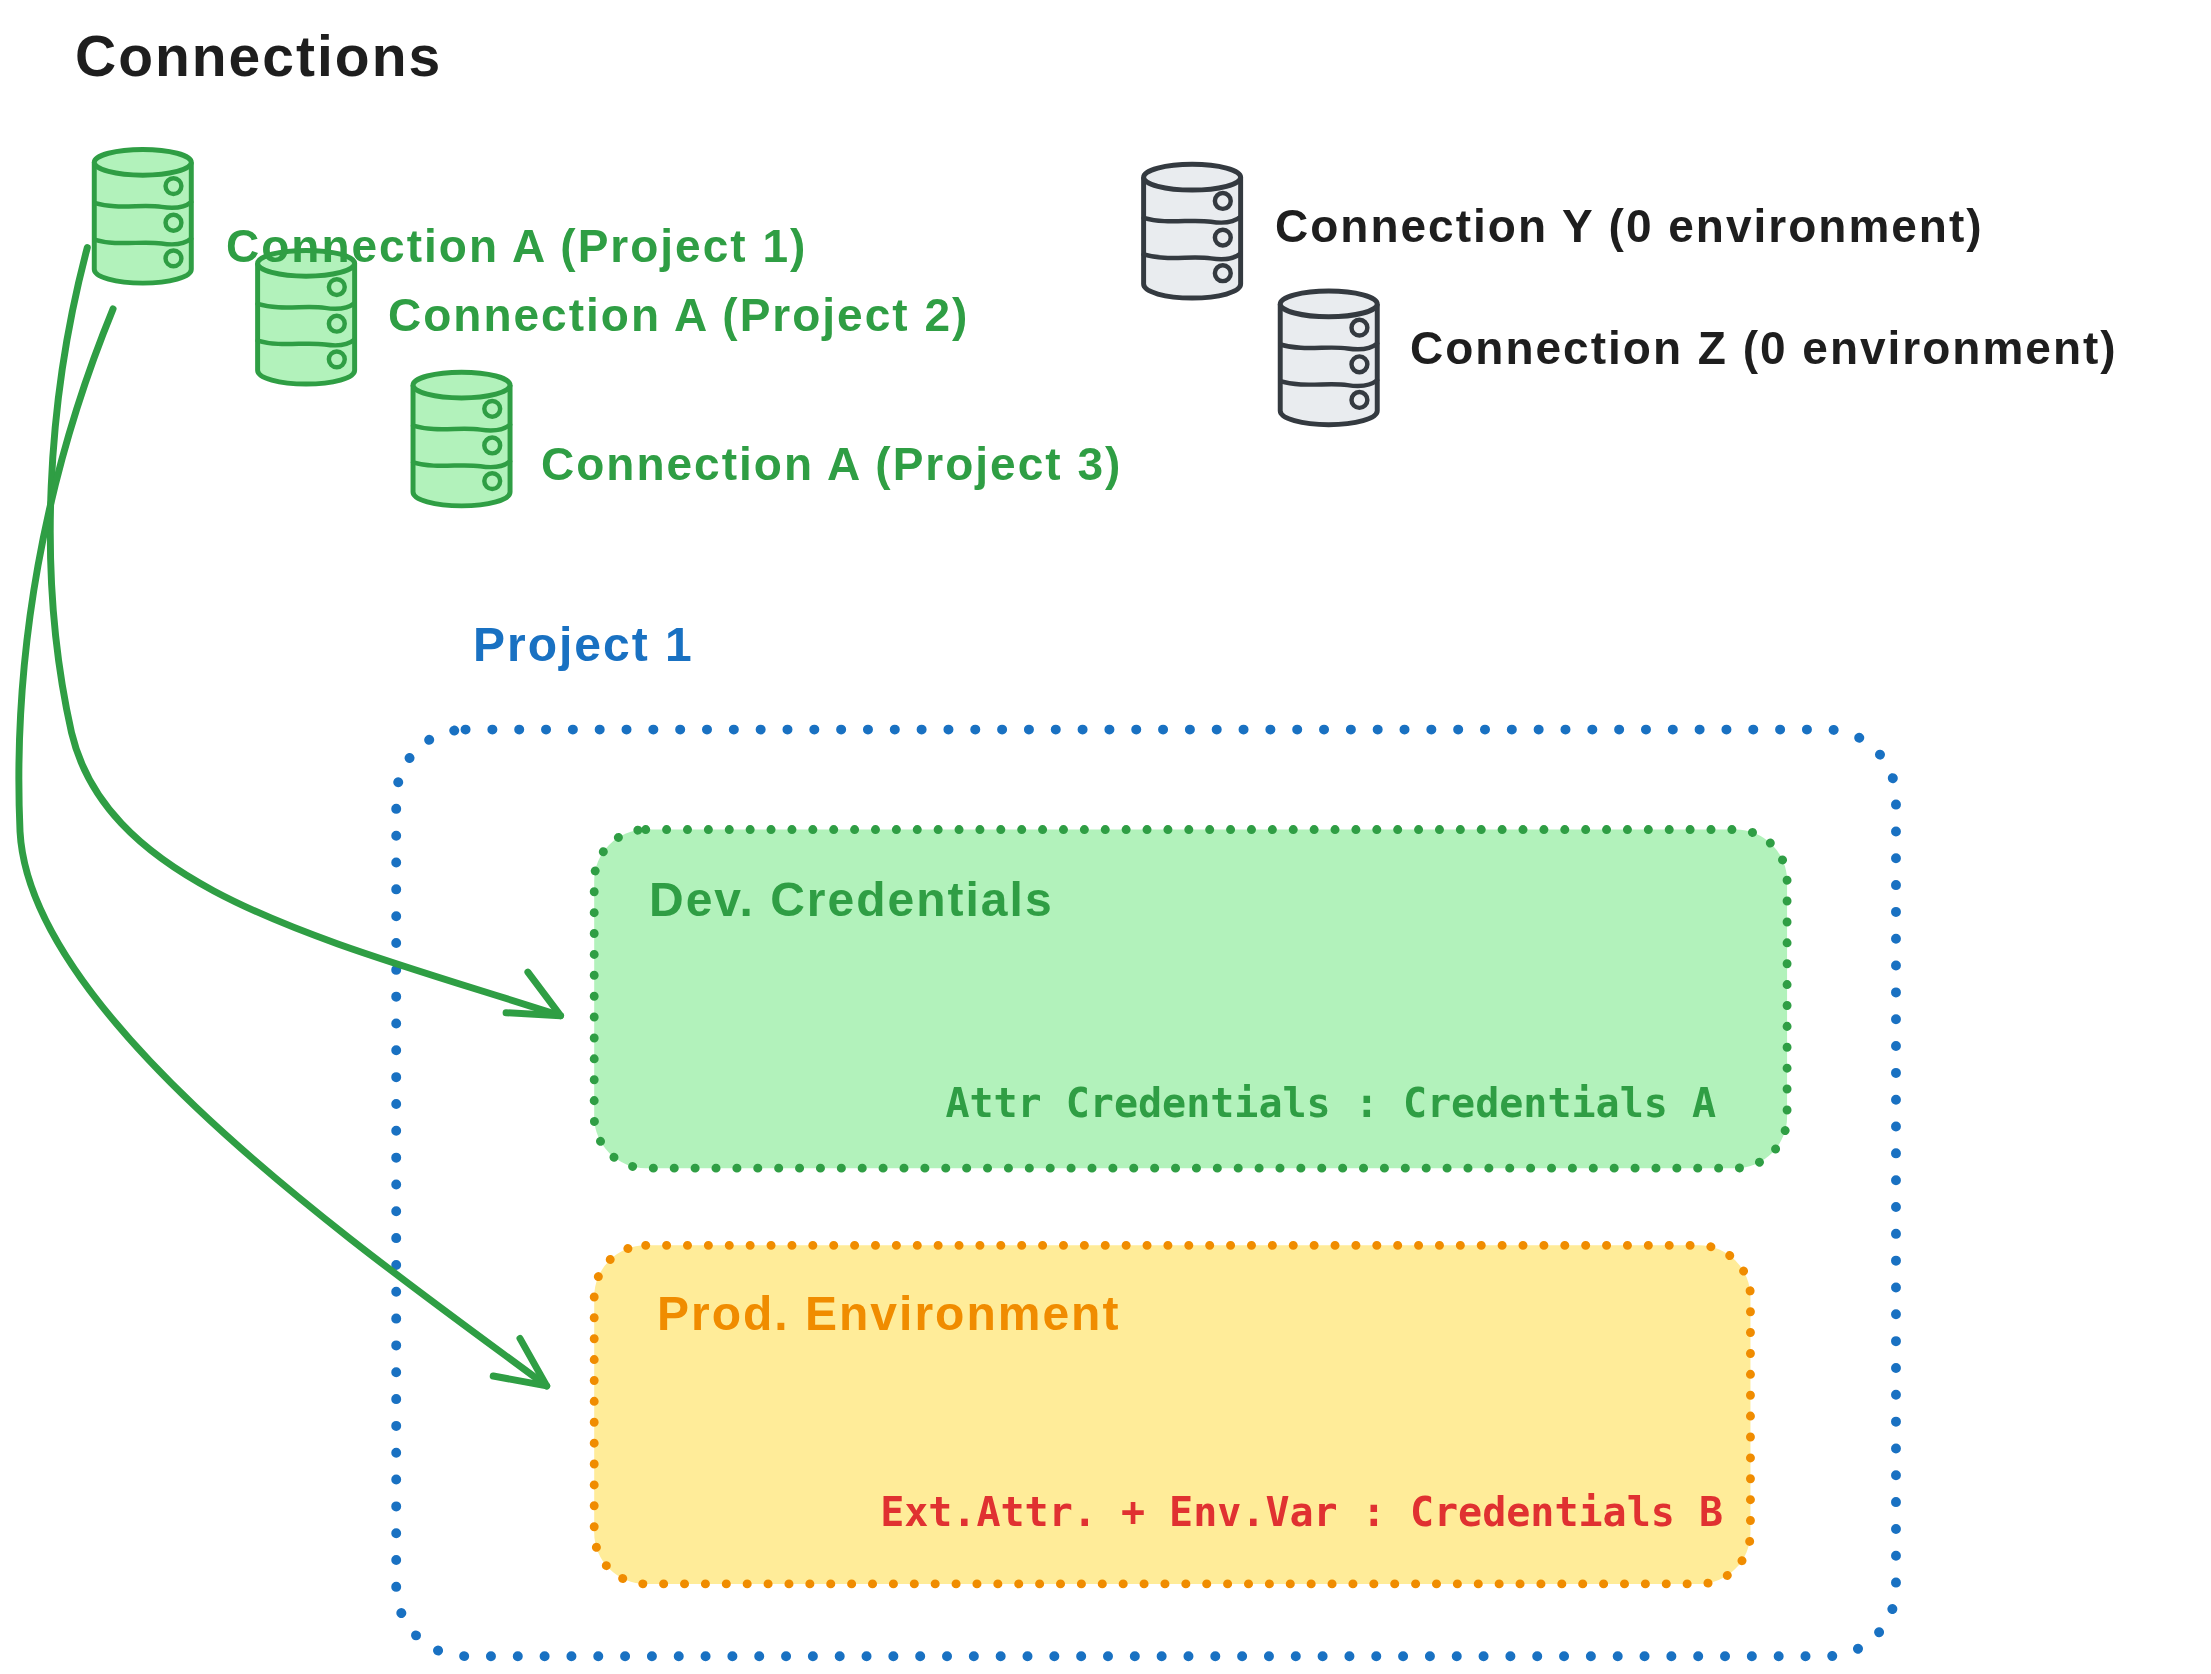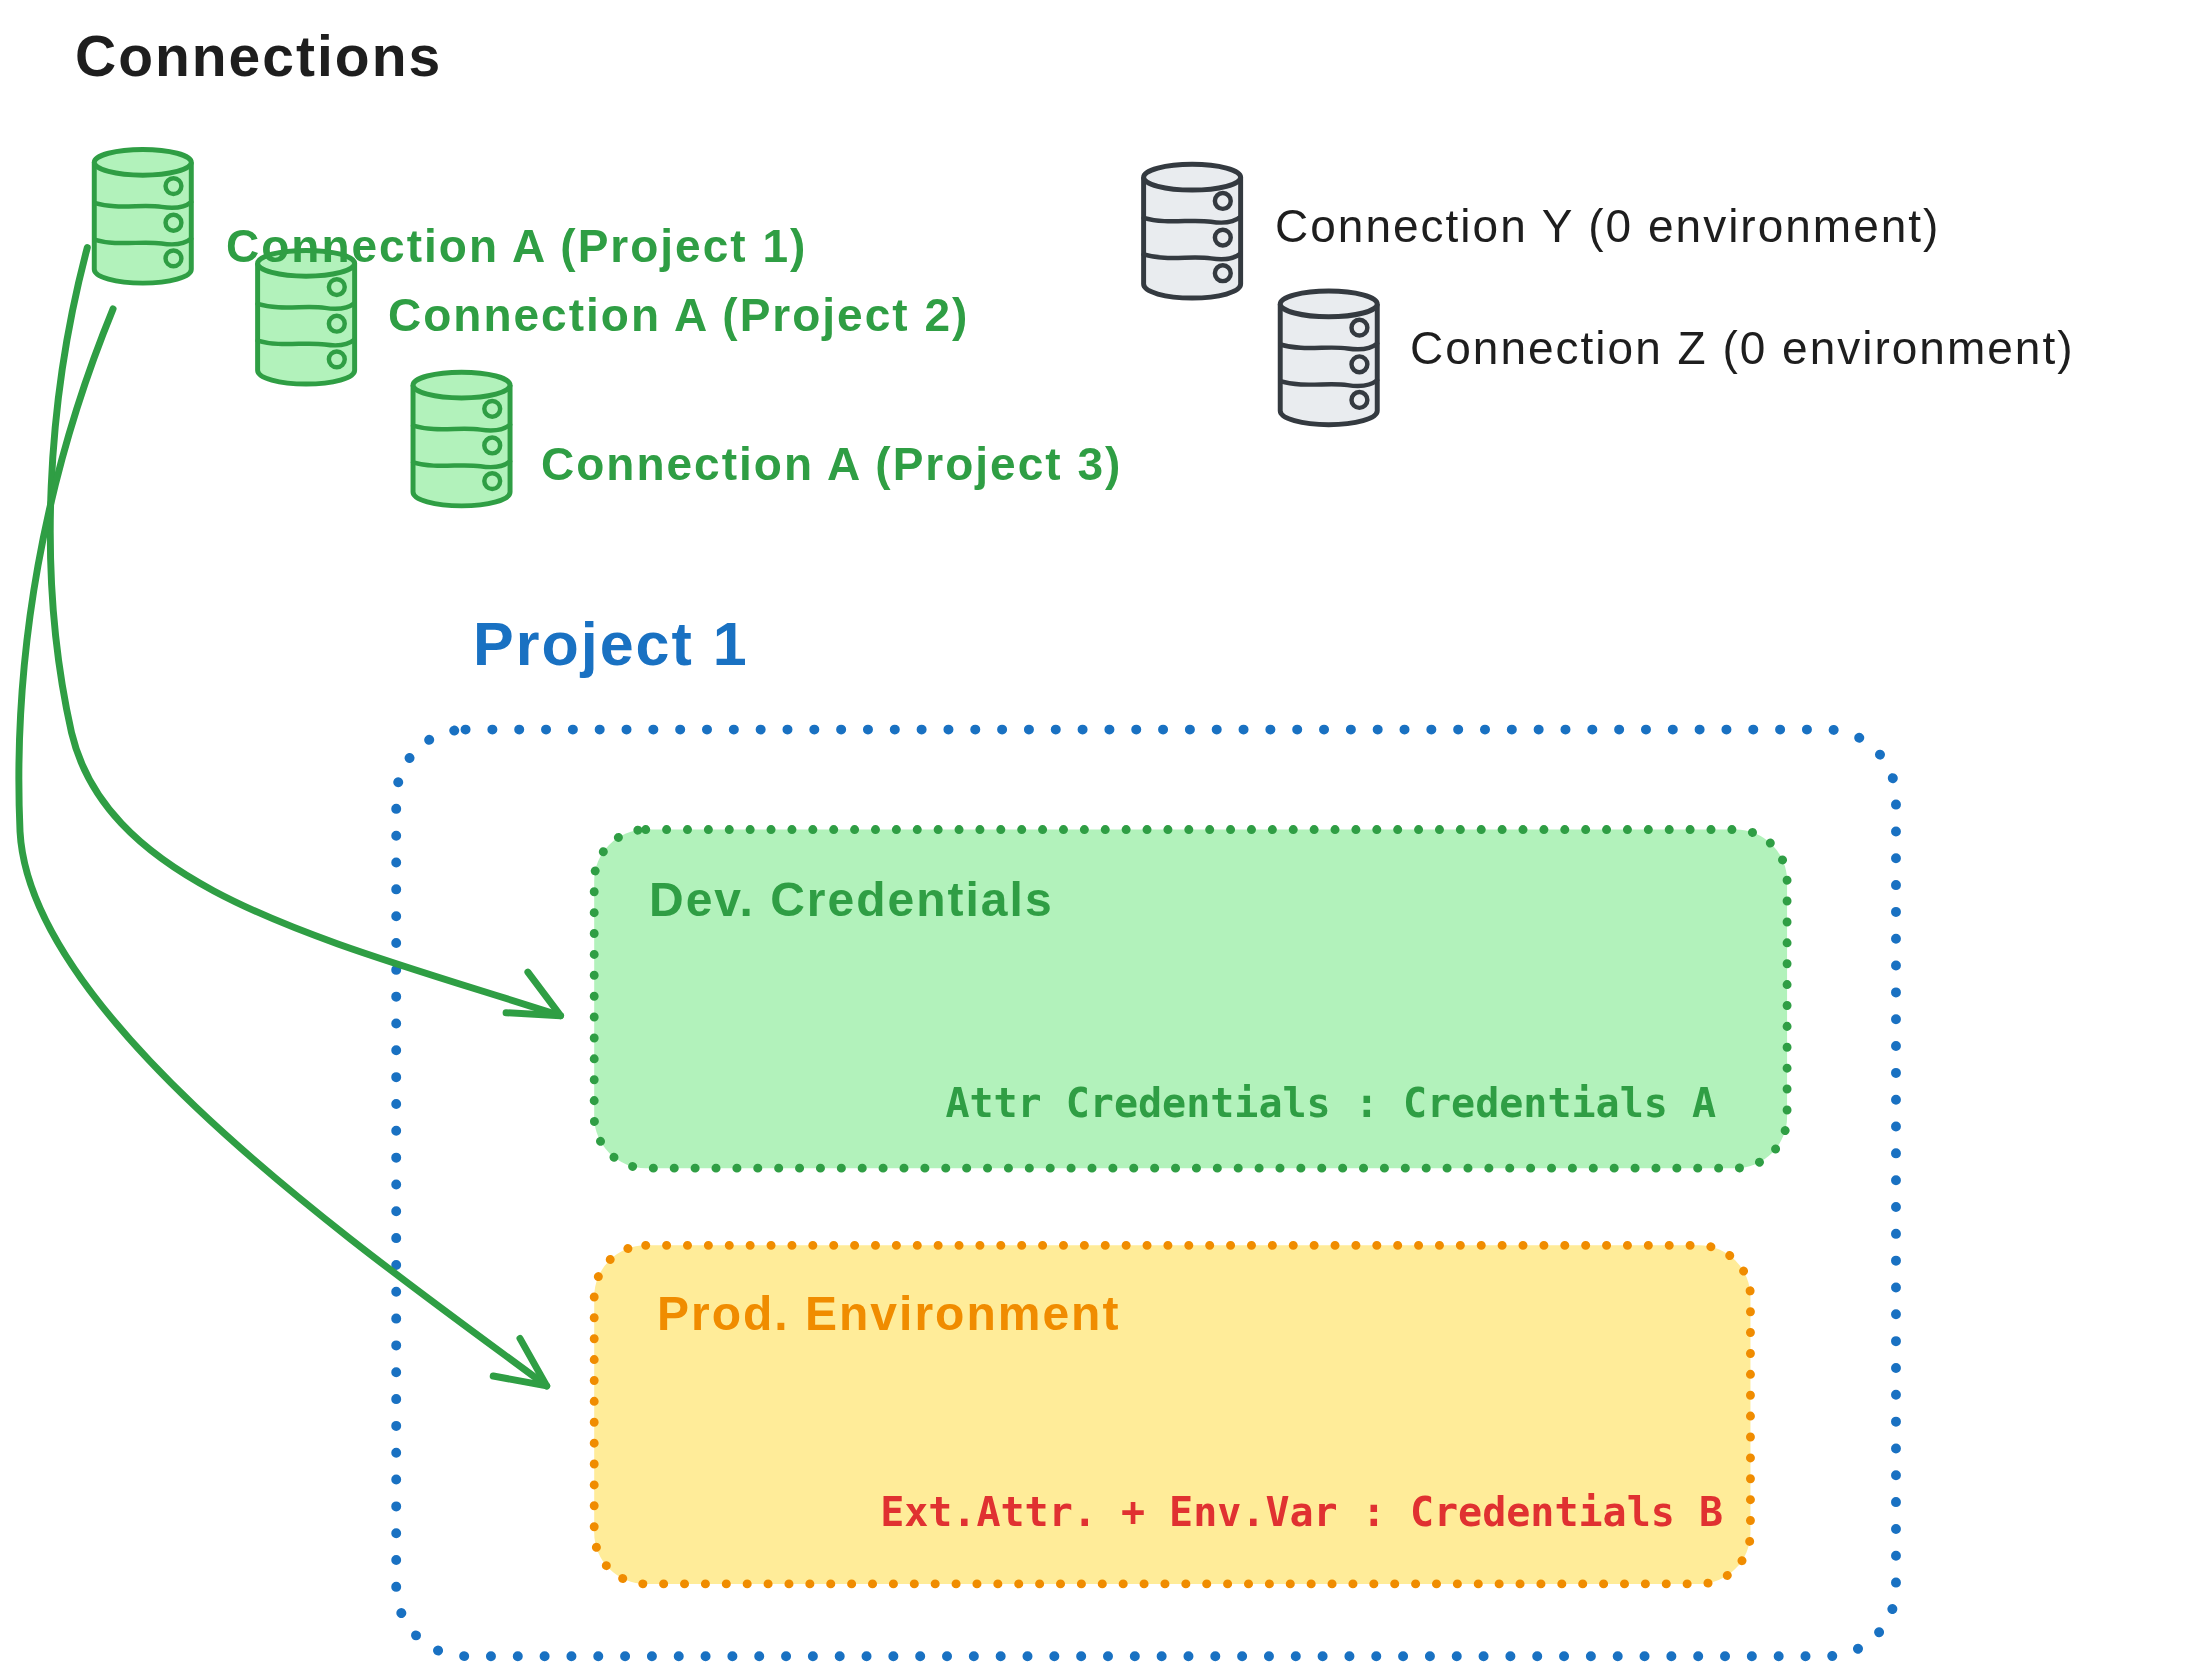--- a/index.html
+++ b/index.html
@@ -20,24 +20,24 @@
   
   .txt { position: absolute; white-space: nowrap; transform: translateY(-50%); }
   .hand { font-family: "Liberation Sans", sans-serif; letter-spacing: 2px; }
   .mono { font-family: "DejaVu Sans Mono", monospace; letter-spacing: 0; }
 
   .page-title   { left: 75px;  top: 56px;   font-size: 57px; font-weight: 700; color: var(--ink, #1e1e1e); }
   .conn-a-1     { left: 226px; top: 206px; margin-top: 40px; }
   .conn-a-2     { left: 388px; top: 315px; }
   .conn-a-3     { left: 541px; top: 420px; margin-top: 44px; }
   .green-label  { font-size: 46px; font-weight: 600; color: var(--green, #2f9e44); }
-  .ink-label    { font-size: 46px; font-weight: 400; color: var(--ink, #1e1e1e); }
+  .ink-label    { font-size: 46px; font-weight: 700; color: var(--ink, #1e1e1e); }
   .conn-y       { left: 1275px; top: 226px; }
   .conn-z       { left: 1410px; top: 348px; }
-  .project-title{ left: 473px; top: 644px; font-size: 61px; font-weight: 700; color: var(--blue, #1971c2); }
+  .project-title{ left: 473px; top: 644px; font-size: 48px; font-weight: 700; color: var(--blue, #1971c2); }
   .dev-title    { left: 649px; top: 899px;  font-size: 48px; font-weight: 600; color: var(--green, #2f9e44); }
   .prod-title   { left: 657px; top: 1313px; font-size: 48px; font-weight: 600; color: var(--orange, #f08c00); }
   .dev-mapping  { right: 484px; top: 1103px; font-size: 40px; font-weight: 700; color: var(--green, #2f9e44); text-align: right; }
   .prod-map-1   { right: 477px; top: 1464px; }
   .prod-map-2   { right: 477px; top: 1512px; }
   .red-mapping  { font-size: 40px; font-weight: 700; color: var(--red, #e03131); text-align: right; }
 
   
   .box-blue {
     fill: none;

